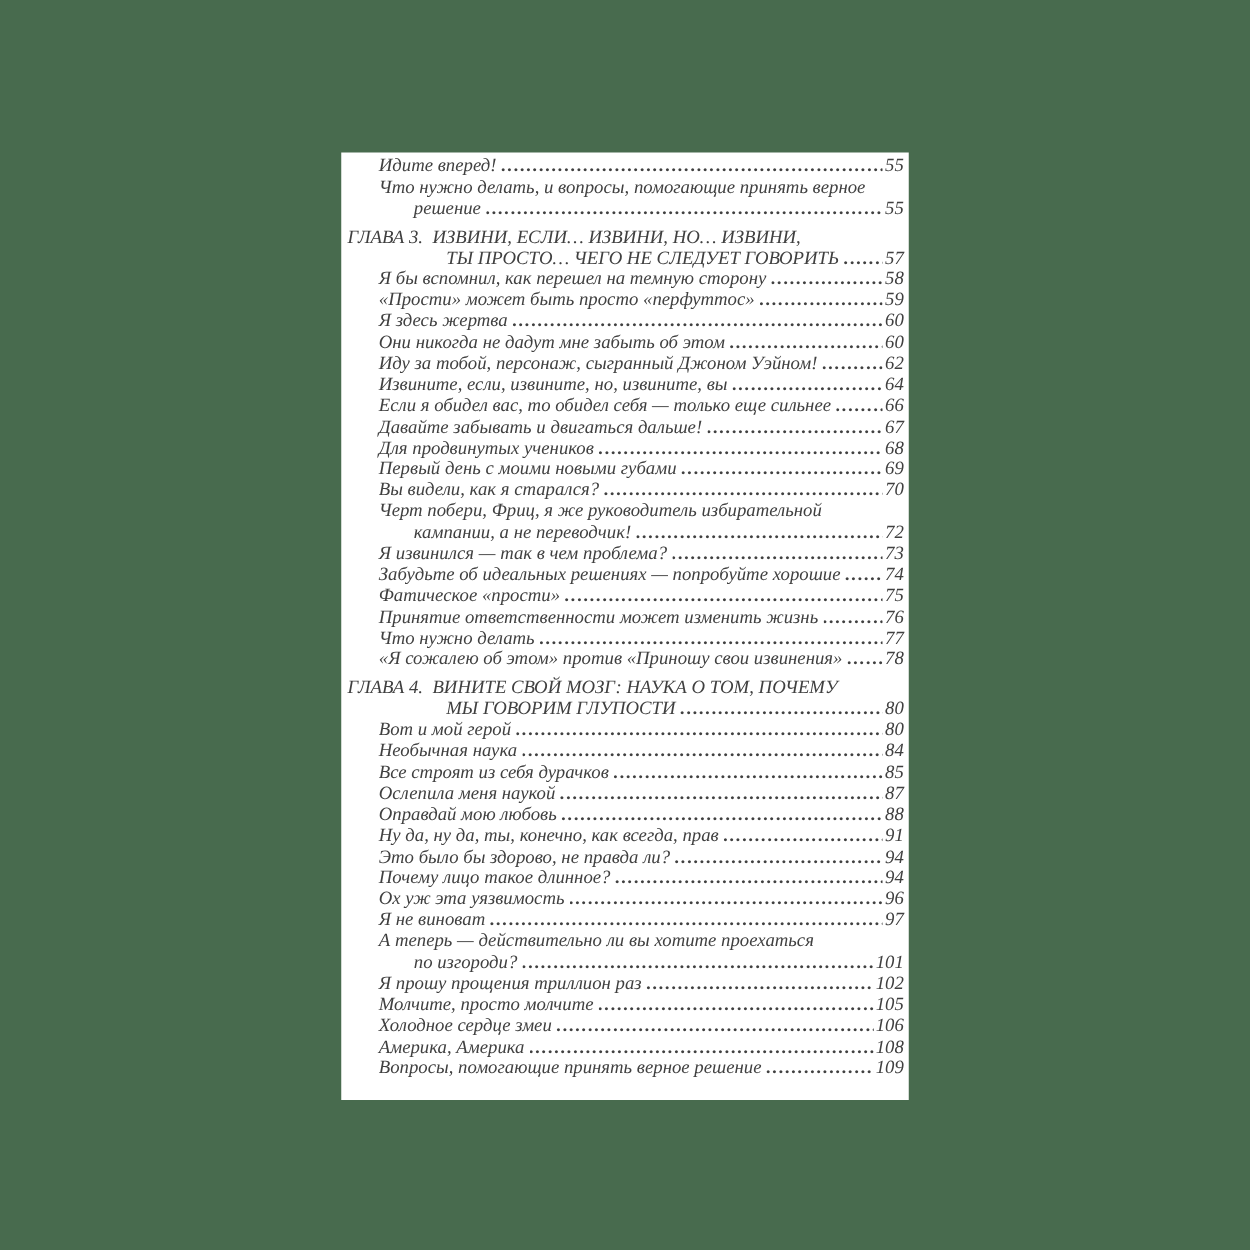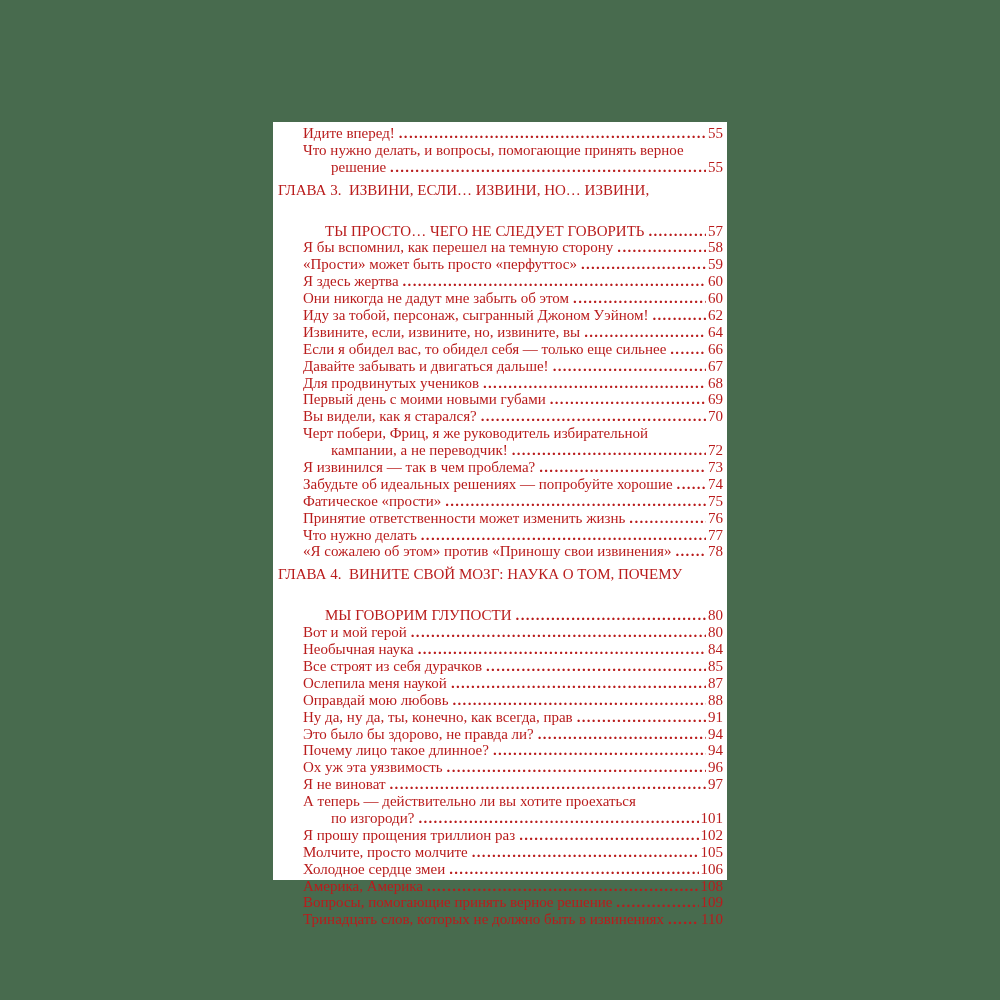--- a/index.html
+++ b/index.html
@@ -33,21 +33,21 @@
     height: 16.9px;
     line-height: 16.9px;
     font-size: 15px;
     box-sizing: border-box;
     white-space: nowrap;
   }
 
   .toc-line.i0 { padding-left: 5px; }
   .toc-line.i1 { padding-left: 30px; }
   .toc-line.i2 { padding-left: 58px; }
-  .toc-line.i3 { padding-left: 52px; margin-top: 24px; }
+  .toc-line.i3 { padding-left: 84px; }
 
   .toc-line.sb { margin-top: 6px; }
 
   .toc-line .t {
     white-space: pre;
     flex: 0 0 auto;
   }
 
   .toc-line .dots {
     flex: 1 1 auto;
@@ -65,21 +65,21 @@
   .toc-line .p {
     flex: 0 0 auto;
     margin-left: 2px;
     text-align: left;
   }
 </style>
 </head>
 <body>
 
 <div class="stage" style="background: rgb(72, 107, 78);">
-  <div class="paper" style="background: rgb(255, 255, 255); color: #b91c1c;">
+  <div class="paper" style="background: rgb(255, 255, 255); color: #404040; font-style: italic;">
     <div class="toc">
         <div class="toc-line i1">
     <span class="t">Идите вперед!</span>
     <span class="dots"></span>
     <span class="p">55</span>
   </div>
         <div class="toc-line i1 nopage">
     <span class="t">Что нужно делать, и вопросы, помогающие принять верное</span>
 
   </div>
@@ -277,20 +277,15 @@
         <div class="toc-line i1">
     <span class="t">Америка, Америка</span>
     <span class="dots"></span>
     <span class="p">108</span>
   </div>
         <div class="toc-line i1">
     <span class="t">Вопросы, помогающие принять верное решение</span>
     <span class="dots"></span>
     <span class="p">109</span>
   </div>
-        <div class="toc-line i1">
-    <span class="t">Тринадцать слов, которых не должно быть в извинениях</span>
-    <span class="dots"></span>
-    <span class="p">110</span>
-  </div>
       </div>
   </div>
 </div>
 
 </body></html>

